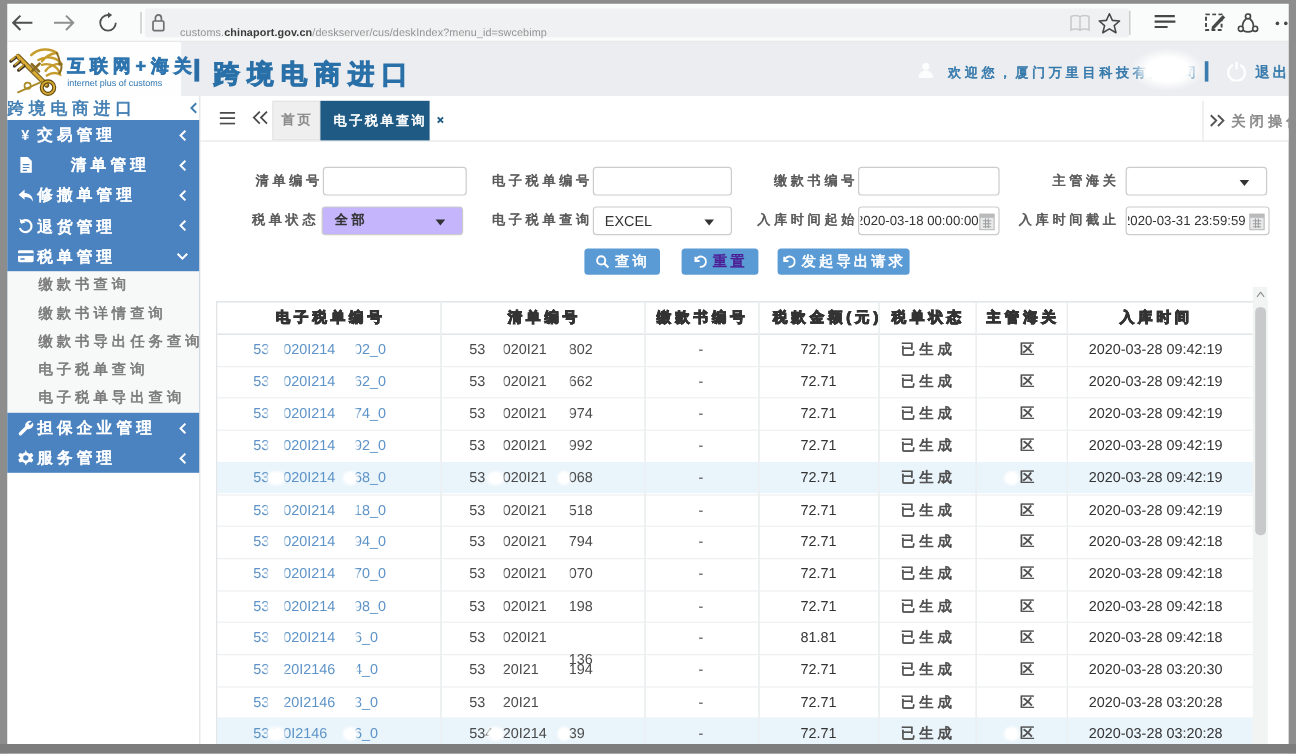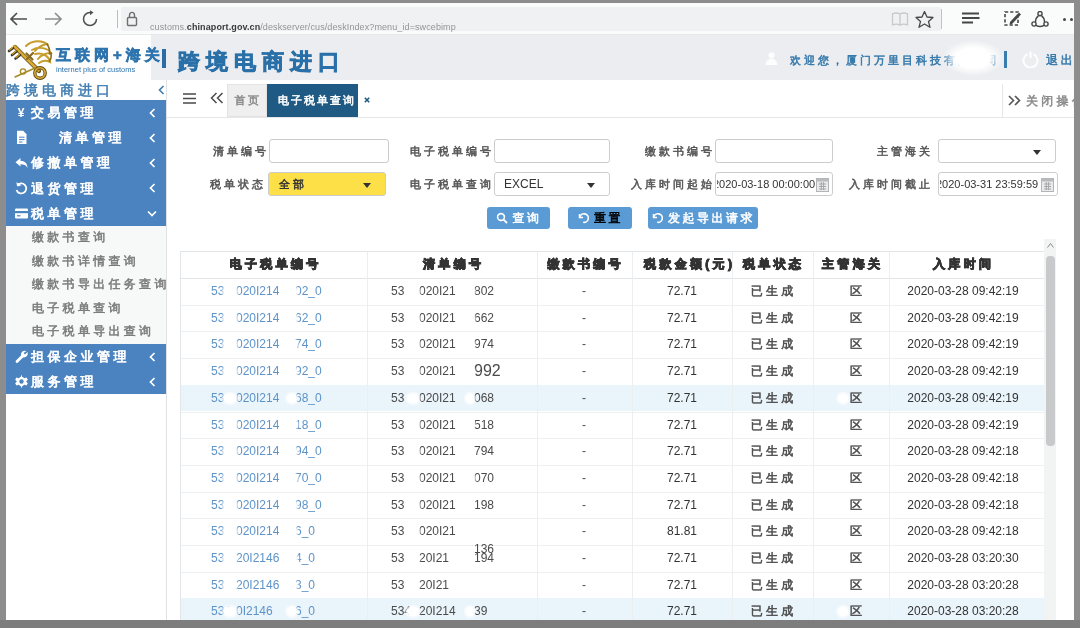--- a/index.html
+++ b/index.html
@@ -178,21 +178,21 @@
 <div class="ab" style="left:269px;top:139px;width:120px;height:24px;background:#fff;border:1px solid #ccc;border-radius:3px;"></div>
 <div class="ab" style="left:344px;top:139px;width:150px;height:24px;line-height:24px;font-size:11px;letter-spacing:3px;color:#555;text-align:right;white-space:nowrap;-webkit-text-stroke:0.5px currentColor;">电子税单编号</div>
 <div class="ab" style="left:494px;top:139px;width:116px;height:24px;background:#fff;border:1px solid #ccc;border-radius:3px;"></div>
 <div class="ab" style="left:565px;top:139px;width:150px;height:24px;line-height:24px;font-size:11px;letter-spacing:3px;color:#555;text-align:right;white-space:nowrap;-webkit-text-stroke:0.5px currentColor;">缴款书编号</div>
 <div class="ab" style="left:715px;top:139px;width:118px;height:24px;background:#fff;border:1px solid #ccc;border-radius:3px;"></div>
 <div class="ab" style="left:783px;top:139px;width:150px;height:24px;line-height:24px;font-size:11px;letter-spacing:3px;color:#555;text-align:right;white-space:nowrap;-webkit-text-stroke:0.5px currentColor;">主管海关</div>
 <div class="ab" style="left:938px;top:139px;width:118px;height:24px;background:#fff;border:1px solid #ccc;border-radius:3px;">
     <span style="position:absolute;right:14px;top:10px;width:0;height:0;border-left:4px solid transparent;border-right:4px solid transparent;border-top:5px solid #333;"></span>
   </div>
 <div class="ab" style="left:116px;top:172px;width:150px;height:24px;line-height:24px;font-size:11px;letter-spacing:3px;color:#555;text-align:right;white-space:nowrap;-webkit-text-stroke:0.5px currentColor;">税单状态</div>
-<div class="ab" style="left:268px;top:172px;width:118px;height:24px;background:#fde047;border:1px solid #ccc;border-radius:3px;">
+<div class="ab" style="left:268px;top:172px;width:118px;height:24px;background:#c4b5fd;border:1px solid #ccc;border-radius:3px;">
     <span style="position:absolute;left:10px;top:0;line-height:22px;font-size:11px;letter-spacing:3px;color:#333;-webkit-text-stroke:0.5px currentColor;">全部</span>
     <span style="position:absolute;right:14px;top:10px;width:0;height:0;border-left:4px solid transparent;border-right:4px solid transparent;border-top:5px solid #333;"></span>
   </div>
 <div class="ab" style="left:344px;top:172px;width:150px;height:24px;line-height:24px;font-size:11px;letter-spacing:3px;color:#555;text-align:right;white-space:nowrap;-webkit-text-stroke:0.5px currentColor;">电子税单查询</div>
 <div class="ab" style="left:494px;top:172px;width:116px;height:24px;background:#fff;border:1px solid #ccc;border-radius:3px;">
     <span style="position:absolute;left:9px;top:0;line-height:22px;font-size:12px;color:#333;">EXCEL</span>
     <span style="position:absolute;right:14px;top:10px;width:0;height:0;border-left:4px solid transparent;border-right:4px solid transparent;border-top:5px solid #333;"></span>
   </div>
 <div class="ab" style="left:565px;top:172px;width:150px;height:24px;line-height:24px;font-size:11px;letter-spacing:3px;color:#555;text-align:right;white-space:nowrap;-webkit-text-stroke:0.5px currentColor;">入库时间起始</div>
 <div class="ab" style="left:715px;top:172px;width:118px;height:24px;background:#fff;border:1px solid #ccc;border-radius:3px;">
@@ -213,21 +213,21 @@
         <rect x="0.5" y="1.5" width="12" height="13" fill="#e9eaeb" stroke="#b5b5b5"></rect>
         <rect x="0.5" y="1.5" width="12" height="3" fill="#b9babb"></rect>
         <path d="M3 7 H10 M3 9.5 H10 M3 12 H10 M5.3 5 V13 M7.6 5 V13" stroke="#9a9a9a" stroke-width="0.8"></path>
       </svg>
     </span>
   </div>
 <div class="ab" style="left:487px;top:207px;width:63px;height:22px;background:#5b9bd5;border-radius:3px;color:#fff;font-size:12px;text-align:center;line-height:22px;white-space:nowrap;"><svg style="display:inline-block;vertical-align:-2px" width="12" height="12" viewBox="0 0 12 12">
       <circle cx="5" cy="5" r="3.4" fill="none" stroke="#fff" stroke-width="1.6"></circle>
       <path d="M7.6 7.6 L11 11" stroke="#fff" stroke-width="1.8"></path>
     </svg><span style="margin-left:5px;letter-spacing:2.5px;-webkit-text-stroke:0.5px currentColor;">查询</span></div>
-<div class="ab" style="left:568px;top:207px;width:64px;height:22px;background:#5b9bd5;border-radius:3px;color:#000000;font-size:12px;text-align:center;line-height:22px;white-space:nowrap;"><svg style="display:inline-block;vertical-align:-2px" width="12" height="12" viewBox="0 0 12 12">
+<div class="ab" style="left:568px;top:207px;width:64px;height:22px;background:#5b9bd5;border-radius:3px;color:#4c1d95;font-size:12px;text-align:center;line-height:22px;white-space:nowrap;"><svg style="display:inline-block;vertical-align:-2px" width="12" height="12" viewBox="0 0 12 12">
       <path d="M2.5 2 V5.5 H6" fill="none" stroke="#fff" stroke-width="1.5"></path>
       <path d="M2.8 5.2 A4.3 4.3 0 1 1 6.2 10.3" fill="none" stroke="#fff" stroke-width="1.6"></path>
     </svg><span style="margin-left:5px;letter-spacing:2.5px;-webkit-text-stroke:0.5px currentColor;">重置</span></div>
 <div class="ab" style="left:648px;top:207px;width:110px;height:22px;background:#5b9bd5;border-radius:3px;color:#fff;font-size:12px;text-align:center;line-height:22px;white-space:nowrap;"><svg style="display:inline-block;vertical-align:-2px" width="12" height="12" viewBox="0 0 12 12">
       <path d="M2.5 2 V5.5 H6" fill="none" stroke="#fff" stroke-width="1.5"></path>
       <path d="M2.8 5.2 A4.3 4.3 0 1 1 6.2 10.3" fill="none" stroke="#fff" stroke-width="1.6"></path>
     </svg><span style="margin-left:5px;letter-spacing:2.5px;-webkit-text-stroke:0.5px currentColor;">发起导出请求</span></div>
 <div class="ab" style="left:180px;top:251px;width:876px;height:369px;border:1px solid #e3e6e8;border-bottom:none;"></div>
 <div class="ab" style="left:194px;top:251px;width:160px;height:27px;line-height:27px;font-size:12px;letter-spacing:3.3px;text-indent:3.3px;font-weight:bold;color:#333;text-align:center;white-space:nowrap;-webkit-text-stroke:0.65px currentColor;">电子税单编号</div>
 <div class="ab" style="left:372px;top:251px;width:160px;height:27px;line-height:27px;font-size:12px;letter-spacing:3.3px;text-indent:3.3px;font-weight:bold;color:#333;text-align:center;white-space:nowrap;-webkit-text-stroke:0.65px currentColor;">清单编号</div>
@@ -293,21 +293,21 @@
 <div class="ab sm" style="left:284px;top:337.2px;width:16px;height:15px;"></div>
 <div class="ab sm" style="left:404px;top:337.2px;width:18px;height:15px;"></div>
 <div class="ab sm" style="left:463px;top:337.2px;width:14px;height:15px;"></div>
 <div class="ab sm" style="left:835px;top:337.2px;width:16px;height:15px;"></div>
 <div class="ab" style="left:181px;top:384.8px;width:863px;height:1px;background:#edeff0;"></div>
 <div class="ab" style="left:211px;top:358.1px;height:26.7px;line-height:26.7px;font-size:12px;color:#5d93c7;white-space:nowrap;">53</div>
 <div class="ab" style="left:236px;top:358.1px;height:26.7px;line-height:26.7px;font-size:12px;color:#5d93c7;white-space:nowrap;">020I214</div>
 <div class="ab" style="left:295px;top:358.1px;height:26.7px;line-height:26.7px;font-size:12px;color:#5d93c7;white-space:nowrap;">92_0</div>
 <div class="ab" style="left:391px;top:358.1px;height:26.7px;line-height:26.7px;font-size:12px;color:#4a4a4a;white-space:nowrap;">53</div>
 <div class="ab" style="left:419px;top:358.1px;height:26.7px;line-height:26.7px;font-size:12px;color:#4a4a4a;white-space:nowrap;">020I21</div>
-<div class="ab" style="left:474px;top:358.1px;height:28px;line-height:26.7px;font-size:16px;color:#4a4a4a;white-space:nowrap;">992</div>
+<div class="ab" style="left:474px;top:358.1px;height:28px;line-height:26.7px;font-size:12px;color:#4a4a4a;white-space:nowrap;">992</div>
 <div class="ab" style="left:564px;top:358.1px;width:40px;height:26.7px;line-height:26.7px;font-size:12px;color:#4a4a4a;text-align:center;">-</div>
 <div class="ab" style="left:652px;top:358.1px;width:60px;height:26.7px;line-height:26.7px;font-size:12px;color:#333;text-align:center;">72.71</div>
 <div class="ab" style="left:742px;top:358.1px;width:60px;height:26.7px;line-height:26.7px;font-size:12px;letter-spacing:3.3px;text-indent:3.3px;color:#4a4a4a;text-align:center;-webkit-text-stroke:0.5px currentColor;">已生成</div>
 <div class="ab" style="left:850px;top:358.1px;width:30px;height:26.7px;line-height:26.7px;font-size:12px;color:#4a4a4a;-webkit-text-stroke:0.5px currentColor;">区</div>
 <div class="ab" style="left:888px;top:358.1px;width:150px;height:26.7px;line-height:26.7px;font-size:12px;color:#333;text-align:center;">2020-03-28 09:42:19</div>
 <div class="ab sm" style="left:220px;top:364.0px;width:20px;height:15px;"></div>
 <div class="ab sm" style="left:284px;top:364.0px;width:16px;height:15px;"></div>
 <div class="ab sm" style="left:404px;top:364.0px;width:18px;height:15px;"></div>
 <div class="ab sm" style="left:463px;top:364.0px;width:14px;height:15px;"></div>
 <div class="ab sm" style="left:835px;top:364.0px;width:16px;height:15px;"></div>

